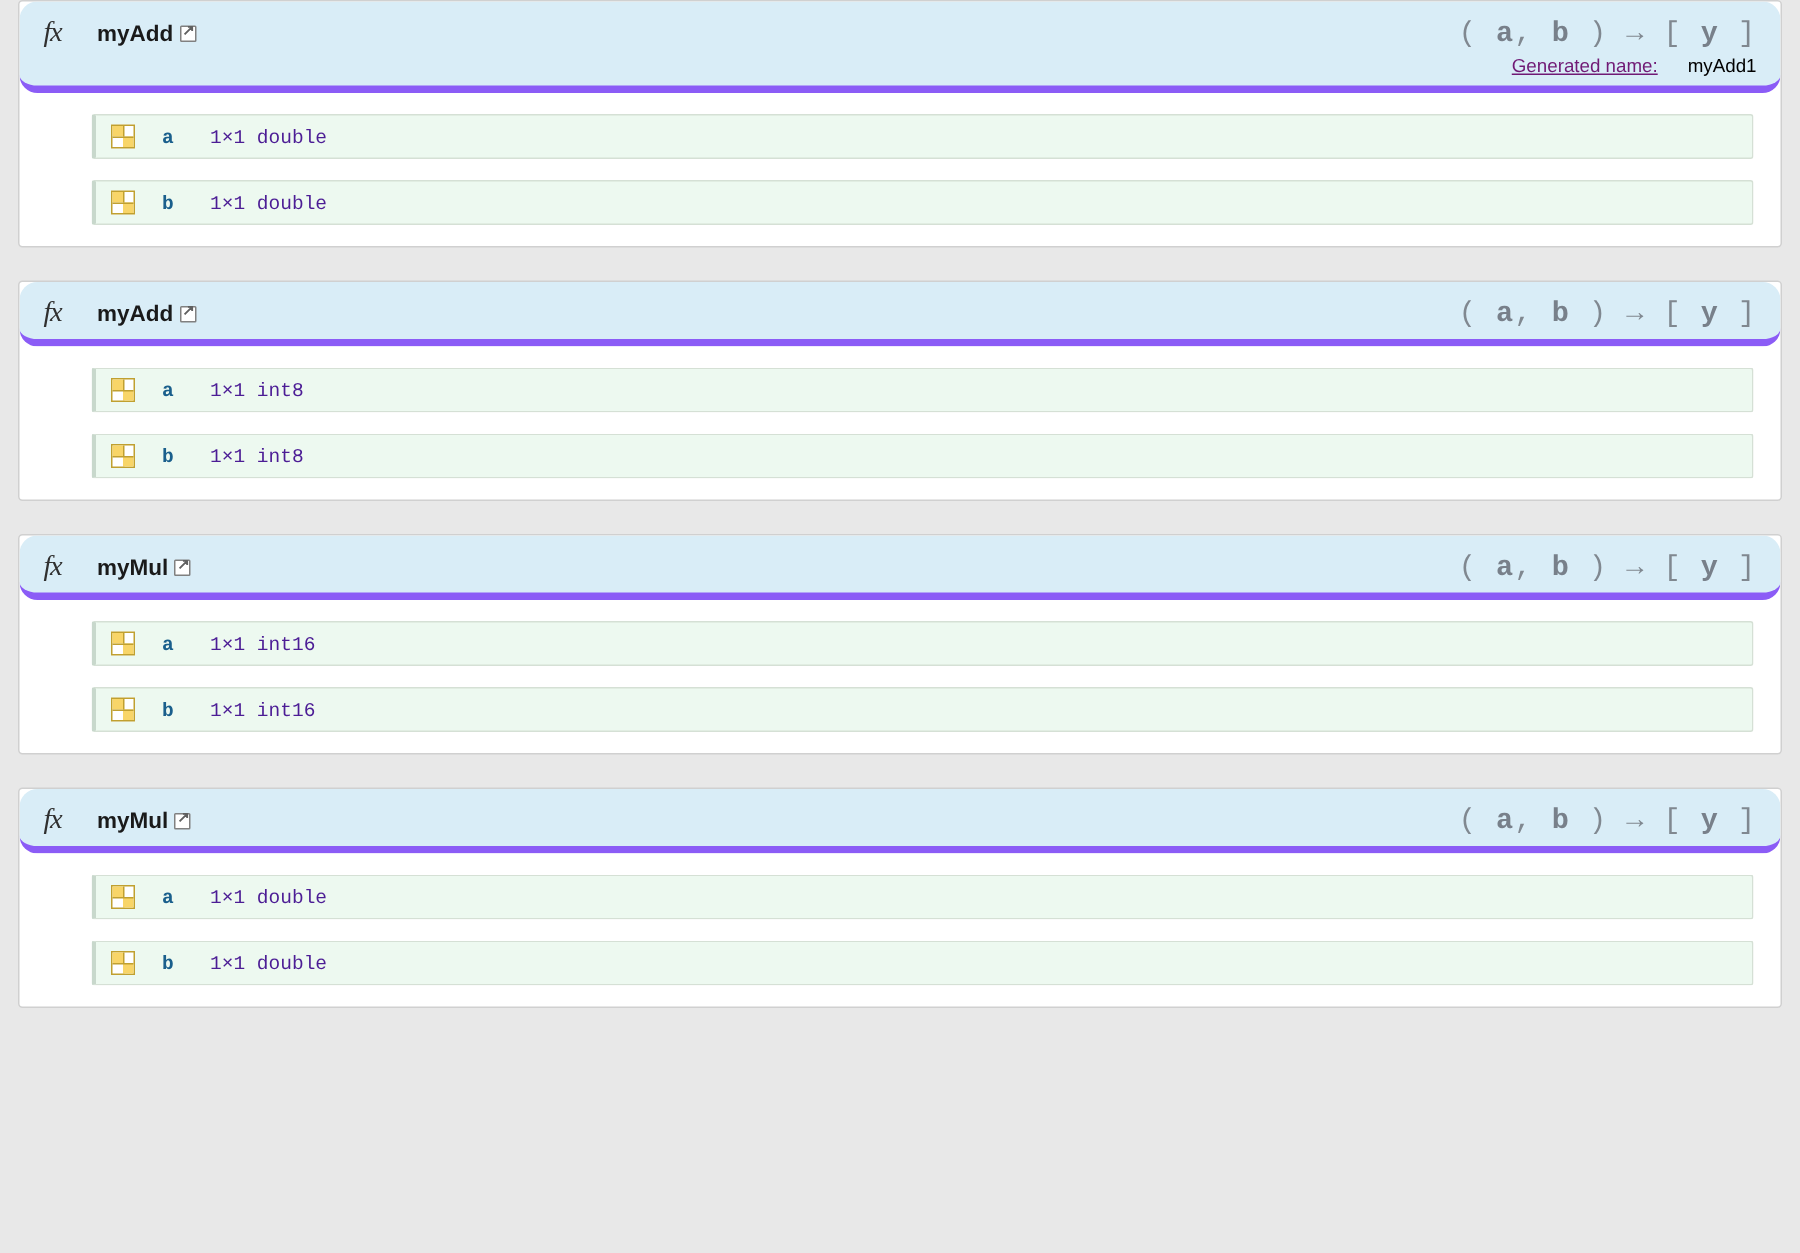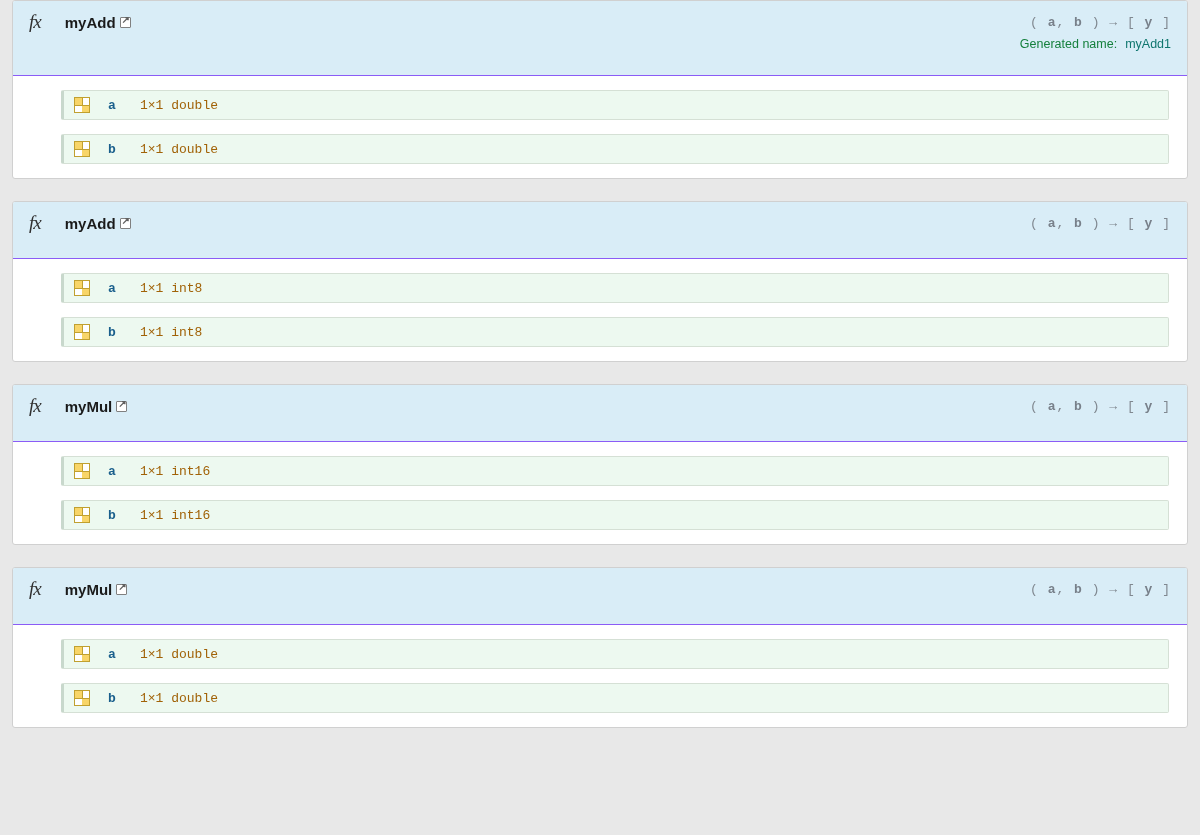--- a/index.html
+++ b/index.html
@@ -18,23 +18,24 @@
       border: 1px solid #d0d0d0;
       border-radius: 3px;
       margin: 0 12px 22px 12px;
       overflow: hidden;
     }
     .function-card:first-child {
       margin-top: 0;
     }
     .fn-header {
       background: #d9edf7;
-      border-bottom: 1px solid #8b5cf6;
-      padding: 10px 16px 24px 16px;
+      border-bottom: 5px solid #8b5cf6;
+      padding: 10px 16px 6px 16px;
       position: relative;
+      border-radius: 12px;
     }
     .fn-header-top {
       display: flex;
       align-items: center;
       justify-content: space-between;
     }
     .fn-title-group {
       display: flex;
       align-items: center;
       gap: 24px;
@@ -69,39 +70,40 @@
       content: "↗";
       position: absolute;
       top: -4px;
       left: 1px;
       font-size: 10px;
       color: #606060;
       font-weight: bold;
     }
     .signature {
       font-family: "Consolas", "Courier New", monospace;
-      font-size: 13px;
+      font-size: 19px;
       color: #808890;
       letter-spacing: 1px;
     }
     .signature .bold {
       font-weight: 700;
       color: #78808a;
     }
     .generated-name-row {
       text-align: right;
       margin-top: 4px;
       font-size: 12.5px;
     }
     .gen-label {
-      color: #15803d;
+      color: #701a75;
+      text-decoration: underline;
     }
     .gen-value {
-      color: #0f766e;
-      margin-left: 8px;
+      color: #000000;
+      margin-left: 20px;
     }
     .params-area {
       padding: 14px 18px 14px 48px;
     }
     .param-row {
       background: #edf9f0;
       border: 1px solid #d5e0d5;
       border-left: 3px solid #c8d8cc;
       border-radius: 2px;
       padding: 6px 10px;
@@ -152,21 +154,21 @@
     .param-name {
       font-family: "Consolas", "Courier New", monospace;
       font-weight: 700;
       font-size: 13px;
       color: #1a5f8c;
       min-width: 14px;
     }
     .param-type {
       font-family: "Consolas", "Courier New", monospace;
       font-size: 13px;
-      color: #a16207;
+      color: #4c1d95;
       text-align: center;
     }
   </style>
 </head>
 <body>
 
 <div id="container">
     <div class="function-card">
       <div class="fn-header">
         <div class="fn-header-top">

